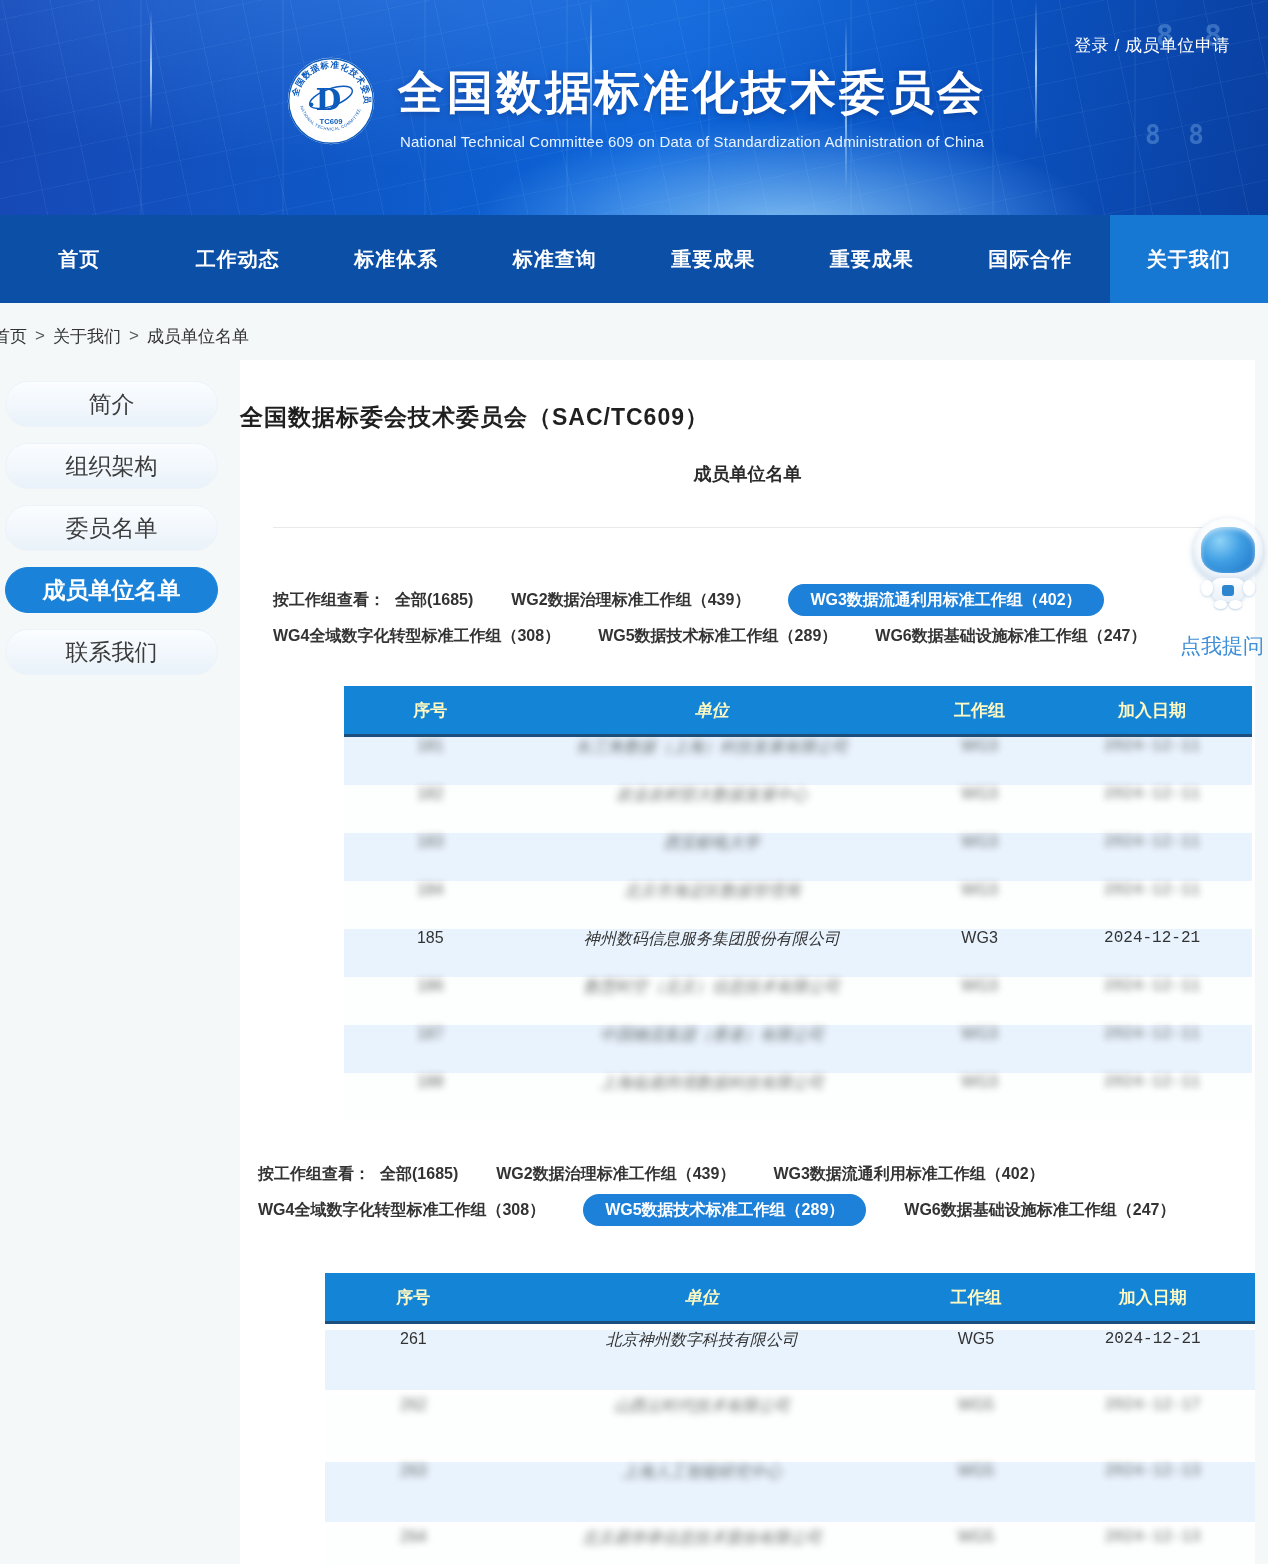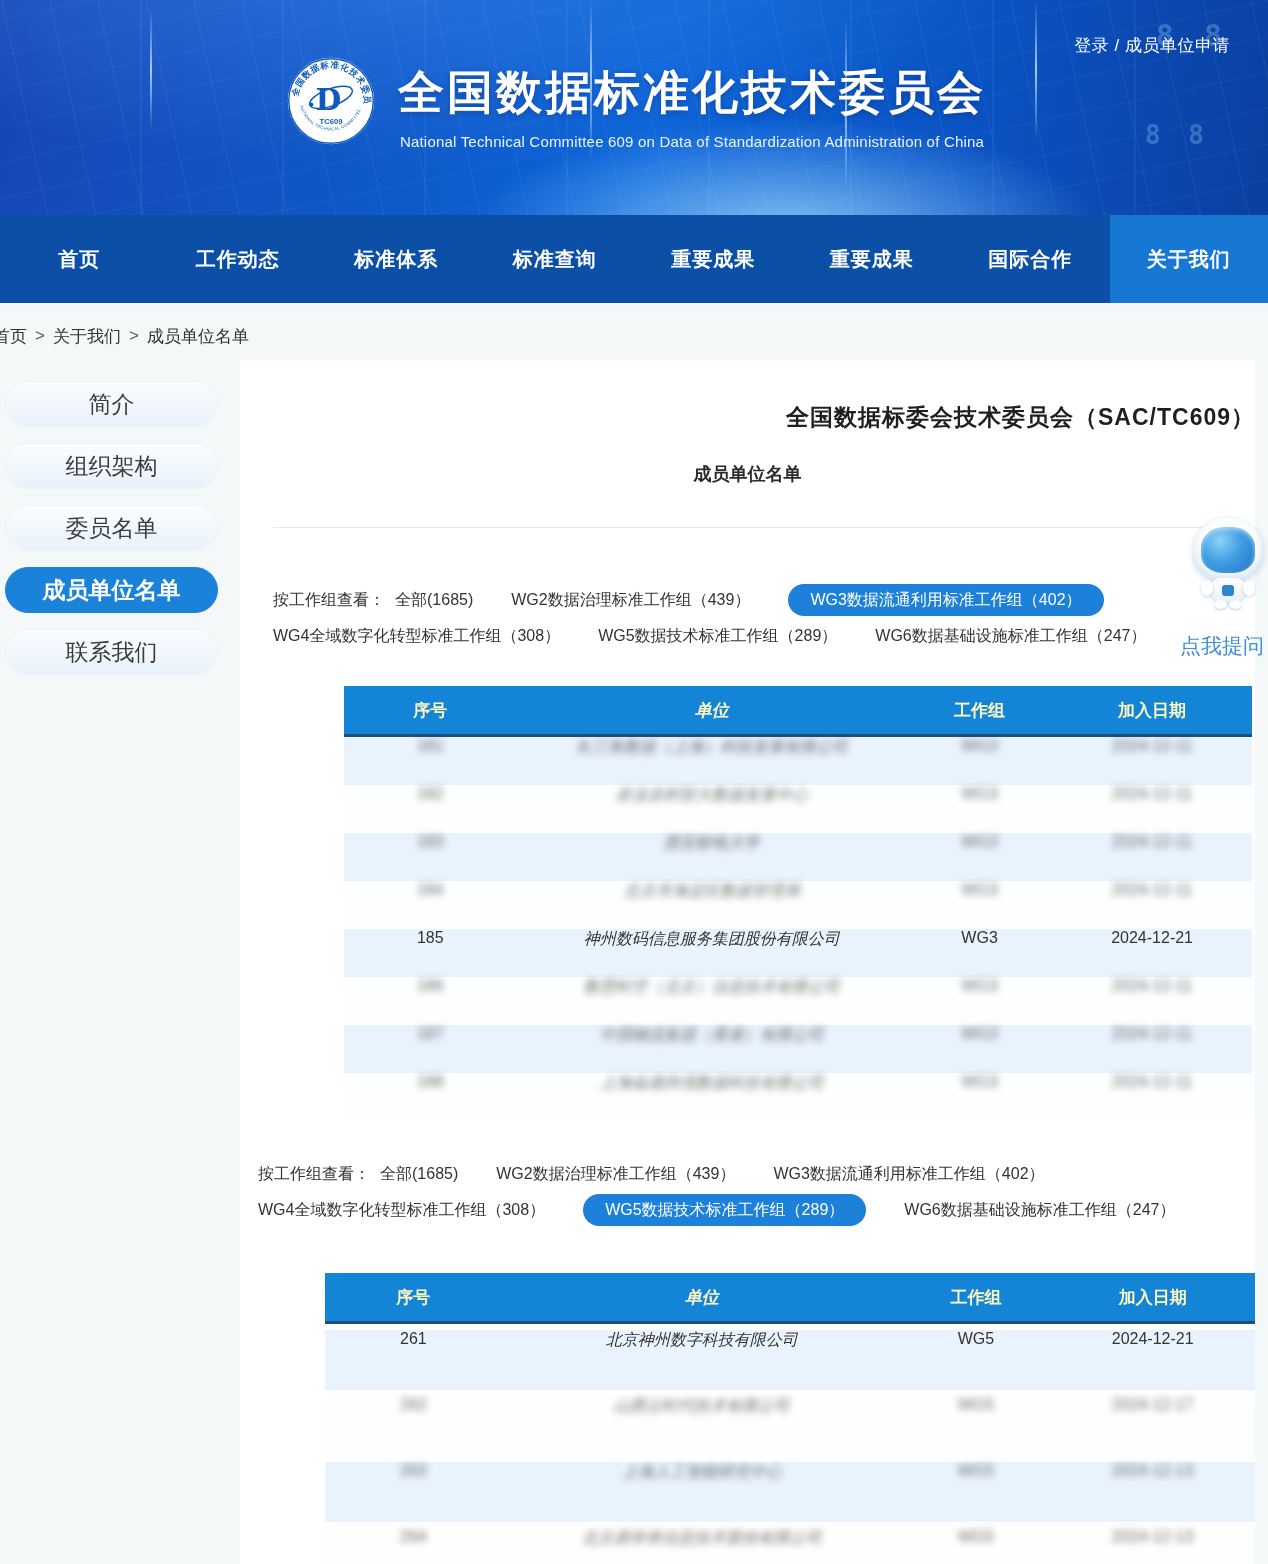--- a/index.html
+++ b/index.html
@@ -38,41 +38,41 @@
   #breadcrumb .bc-sep { margin:0 8px; color:#555; }
 
   
   #sidebar { position:absolute; left:5px; top:381px; width:213px; }
   .side-item { height:46px; margin-bottom:16px; border-radius:24px; display:flex; align-items:center; justify-content:center;
     background:linear-gradient(180deg,#fbfdff 0%,#e9f2fa 100%); border:1px solid #edf3f9; color:#3c3c3c; font-size:23px; cursor:pointer; }
   .side-item.active { background:#1b82d9; border-color:#1b82d9; color:#ffffff; font-weight:bold; }
 
   
   #card { position:absolute; left:240px; top:360px; width:1015px; height:1204px; background:#ffffff; }
-  #main-title { position:absolute; left:0; top:42px; width:100%; text-align:right; font-size:23px; font-weight:bold; color:#1f1f1f; letter-spacing:1px; }
+  #main-title { position:absolute; left:0; top:42px; width:100%; text-align:left; font-size:23px; font-weight:bold; color:#1f1f1f; letter-spacing:1px; }
   #main-subtitle { position:absolute; left:0; top:102px; width:100%; text-align:center; font-size:18px; font-weight:bold; color:#2a2a2a; }
   #divider { position:absolute; left:33px; top:167px; width:962px; height:1px; background:#e7e9ea; }
 
-  .filters { position:absolute; width:960px; }
+  .filters { position:absolute; width:960px;font-weight:bold; }
   #filters-1 { left:33px; top:224px; }
   #filters-2 { left:18px; top:798px; }
   .filter-row { display:flex; align-items:center; height:32px; margin-bottom:4px; white-space:nowrap; }
   .filter-prefix { font-size:16px; color:#333; margin-right:10px; }
   .filter-item { font-size:16px; color:#333; margin-right:38px; cursor:pointer; }
   .filter-item.active { background:#1d80d9; color:#ffffff; border-radius:17px; height:32px; line-height:32px; padding:0 22px; }
 
   .tbl { position:absolute; }
   #table-1 { left:104px; top:326px; width:908px; }
   #table-2 { left:85px; top:913px; width:930px; }
   .t-head { display:flex; align-items:center; height:51px; background:#1484d6; color:#fef9c3; font-size:17px; font-weight:bold; border-bottom:3px solid #1c4f7d; }
   .t-row { display:flex; height:48px; background:#fdfefe; font-size:16px; color:#333; }
   #table-2 .t-row { height:60px;margin-top:6px; }
   .t-row.alt { background:#e9f3fd; }
   .t-cell { text-align:center; }
-  .c0 { width:19%; } .c1 { width:43%;font-style:italic; } .c2 { width:16%; } .c3 { width:22%; }
+  .c0 { width:19%; } .c1 { width:43%;font-style:italic; } .c2 { width:16%; } .c3 { width:22%;font-family:Liberation Mono, monospace; }
   .t-row.blurred .t-cell { filter:blur(3.6px); opacity:.72; }
 
   
   #robot { position:absolute; left:1190px; top:518px; width:76px; height:92px; cursor:pointer; }
   .robot-head { position:relative; width:70px; height:64px; margin:0 auto; background:linear-gradient(180deg,#ffffff,#eef4fa);
     border-radius:50% 50% 47% 47%; box-shadow:0 2px 6px rgba(90,140,190,.35), inset 0 -3px 6px rgba(160,190,220,.35); }
   .robot-screen { position:absolute; left:8px; top:9px; width:54px; height:46px; border-radius:44% 44% 40% 40%;
     background:radial-gradient(circle at 35% 30%, #8ed2f7 0%, #3f9ee3 45%, #1b72c4 100%); box-shadow:inset 0 2px 5px rgba(255,255,255,.6); }
   .robot-body { position:relative; width:34px; height:24px; margin:-4px auto 0; background:linear-gradient(180deg,#ffffff,#e8f0f8);
     border-radius:9px 9px 12px 12px; box-shadow:0 2px 4px rgba(90,140,190,.35); }

